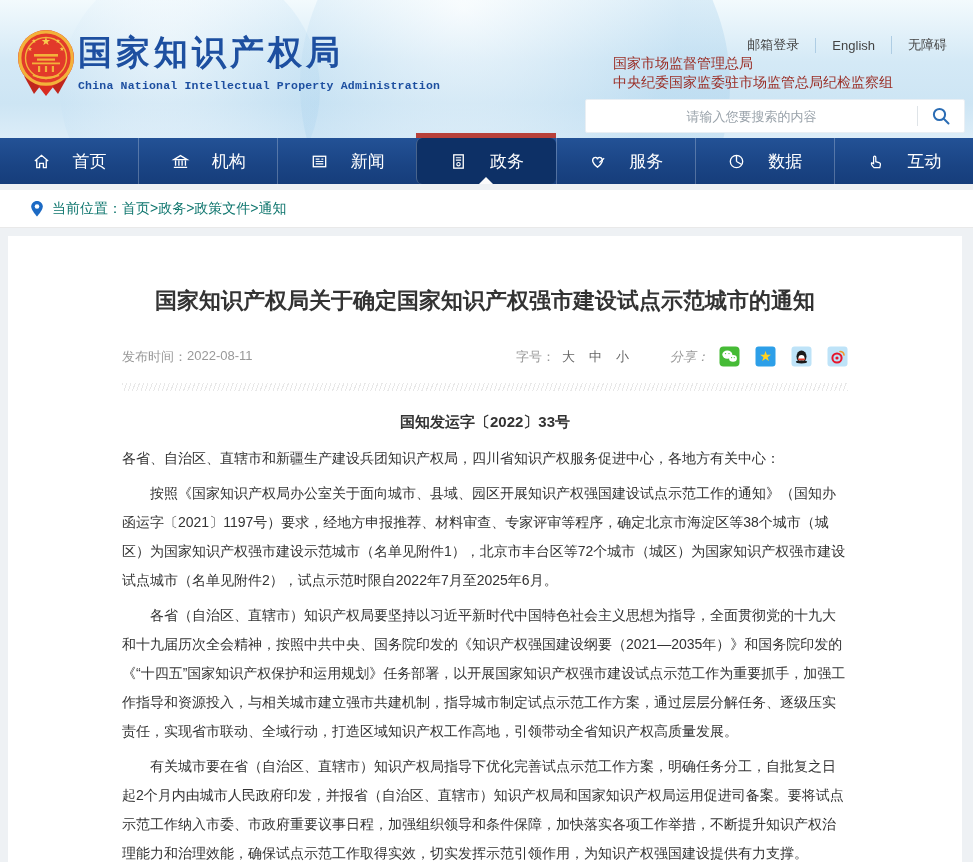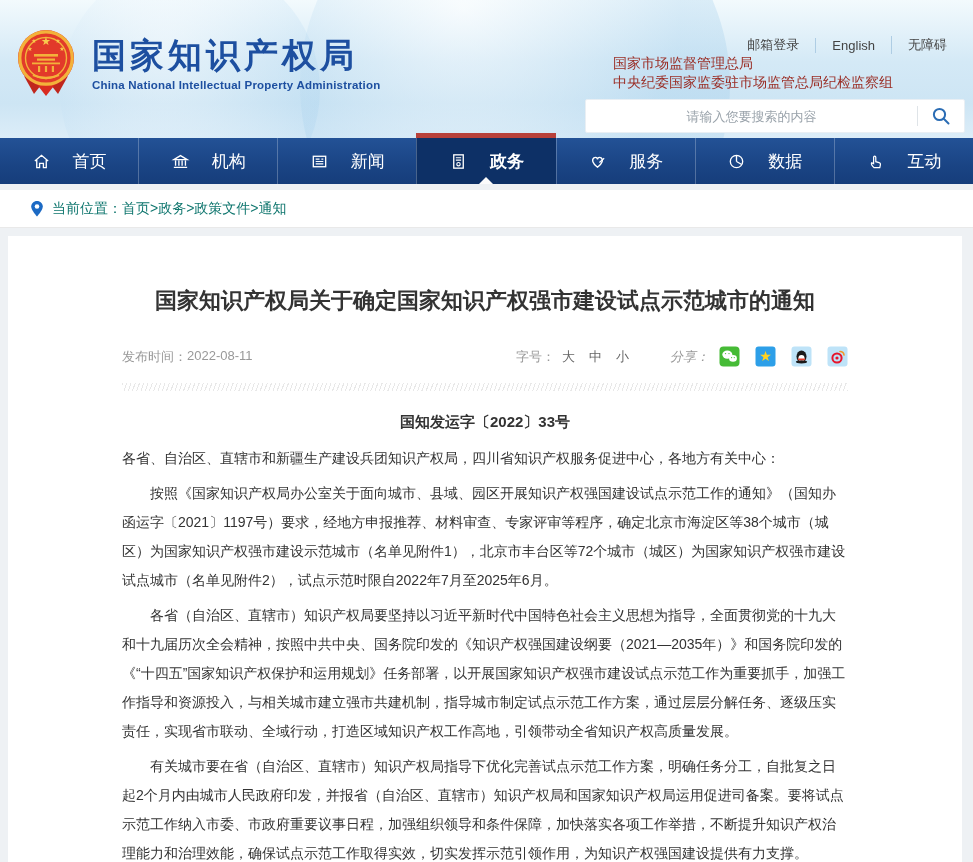--- a/index.html
+++ b/index.html
@@ -19,21 +19,21 @@
     position:absolute; left:300px; top:-130px; width:430px; height:430px; border-radius:50%;
     background:radial-gradient(circle at 38% 32%, rgba(255,255,255,.95) 0%, rgba(160,205,235,.55) 55%, rgba(120,180,220,.30) 100%);
     opacity:.55;
   }
   .globe2 {
     position:absolute; left:60px; top:-40px; width:260px; height:260px; border-radius:50%;
     background:radial-gradient(circle at 40% 35%, rgba(255,255,255,.8), rgba(150,200,235,.35) 70%);
     opacity:.5;
   }
   .logo-wrap { position:absolute; left:14px; top:28px; display:flex; align-items:flex-start; }
-  .site-titles { margin-left:14px; padding-top:8px; }
+  .site-titles { padding-top:8px;font-family:Liberation Mono, monospace; }
   .site-title-cn { font-size:34px; font-weight:bold; color:#1d4fa0; letter-spacing:4px; line-height:38px; }
   .site-title-en { font-size:11.5px; font-weight:bold; color:#1d4fa0; letter-spacing:.2px; margin-top:5px; }
 
   .top-links { position:absolute; top:36px; right:10px; display:flex; align-items:center; font-size:13px; color:#444; }
   .top-links .tl { padding:0 16px; cursor:pointer; }
   .top-links .tl + .tl { border-left:1px solid #aecde4;text-align:right; }
 
   .org-lines { position:absolute; left:613px; top:54px; color:#9a2d25; font-size:14px; line-height:19px; }
 
   .search-box {
@@ -54,21 +54,21 @@
   .nav {
     position:absolute; top:138px; left:0; width:973px; height:46px; display:flex;
     background:linear-gradient(180deg,#235296 0%,#1a4484 60%,#163d7b 100%);
     z-index:2;
   }
   .nav-item {
     flex:1; position:relative; display:flex; align-items:center; justify-content:center;
     gap:22px; color:#fff; font-size:17px; cursor:pointer;
   }
   .nav-item + .nav-item { border-left:1px solid rgba(255,255,255,.25); }
-  .nav-item.active { background:#0d3066; font-weight:bold; }
+  .nav-item.active { background:#0d3066; font-weight:normal;border-radius:6px; }
   .nav-item.active::before {
     content:""; position:absolute; top:-5px; left:-1px; right:0; height:5px; background:#b8413a;
   }
   .nav-item.active::after {
     content:""; position:absolute; bottom:0; left:50%; transform:translateX(-50%);
     border-left:7px solid transparent; border-right:7px solid transparent; border-bottom:7px solid #fbfbfb;
   }
   .nav-item svg { flex:none; }
 
   

